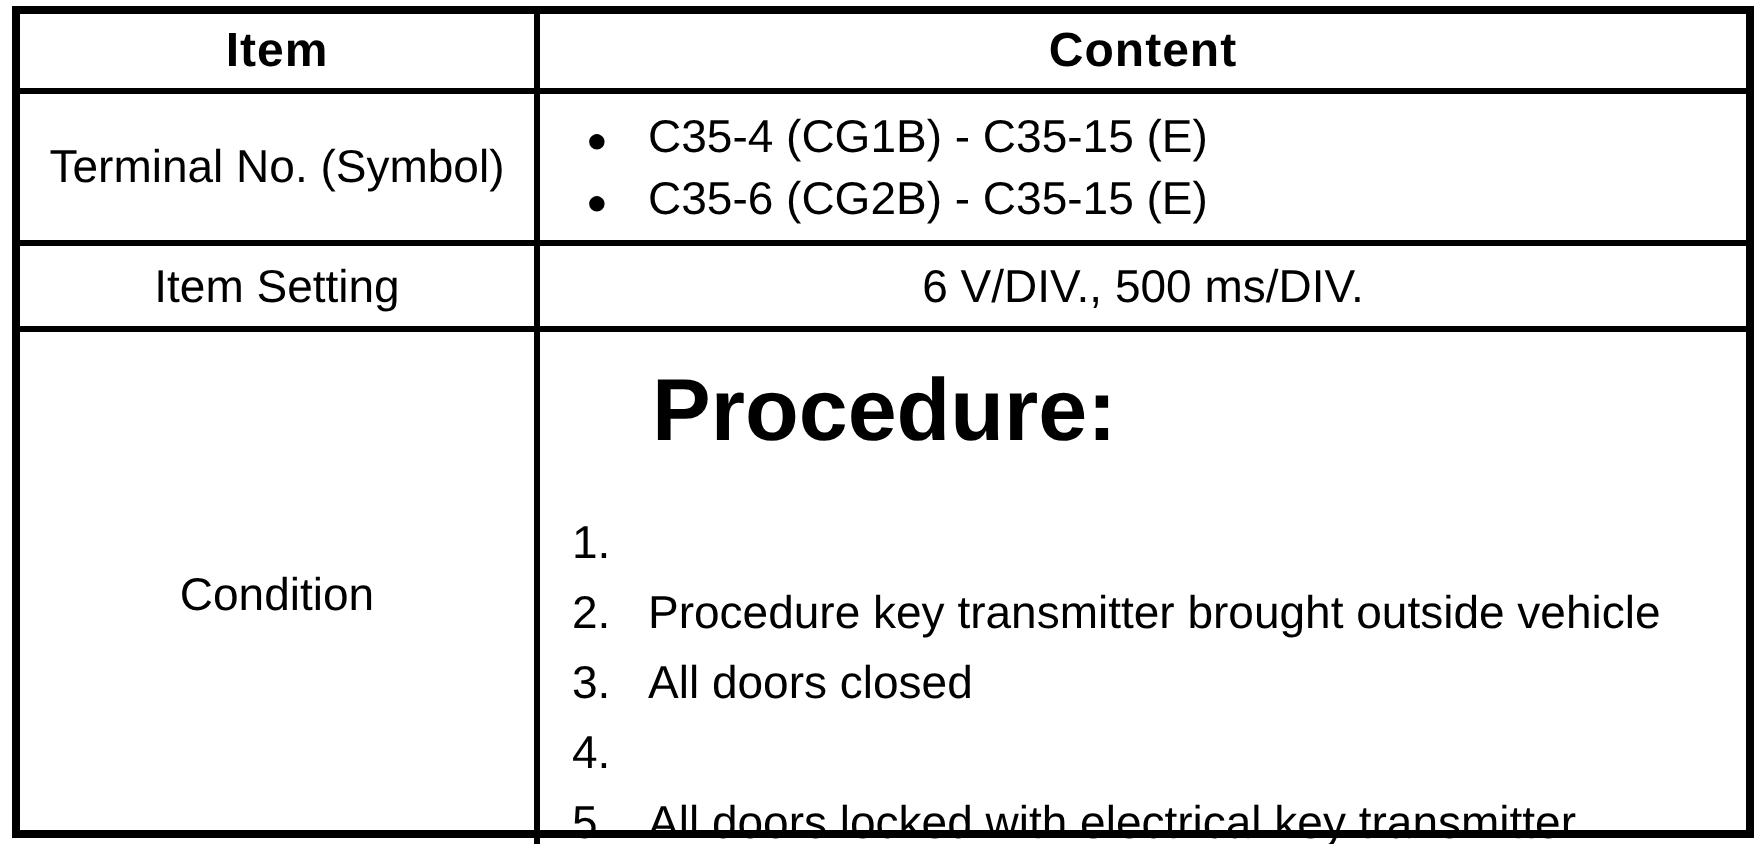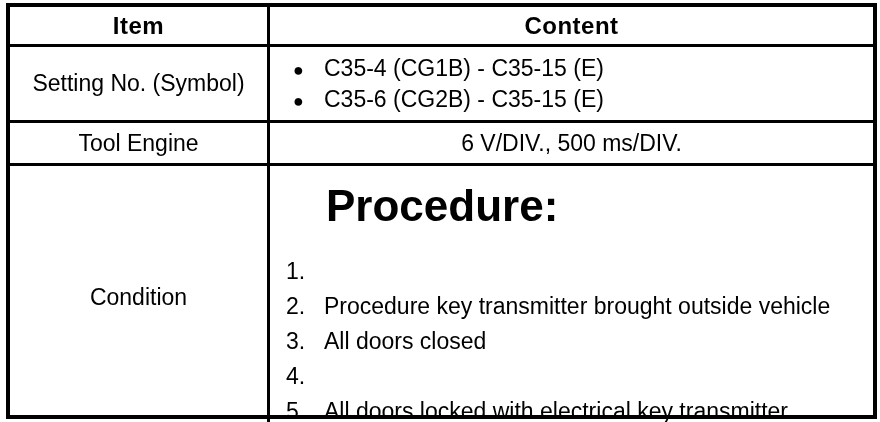--- a/index.html
+++ b/index.html
@@ -107,35 +107,35 @@
   }
 </style>
 </head>
 <body>
 
 <div class="doc-table">
 
   <div class="cell col-left row-line header-cell">Item</div>
   <div class="cell row-line header-cell">Content</div>
 
-  <div class="cell col-left row-line body-text">Setting No. (Symbol)</div>
+  <div class="cell col-left row-line body-text">Terminal No. (Symbol)</div>
   <div class="cell row-line content-cell">
     <div class="bullet-list body-text">
       <div class="bullet-row">
         <span class="bullet-glyph">●</span>
         <span>C35-4 (CG1B) - C35-15 (E)</span>
       </div>
       <div class="bullet-row">
         <span class="bullet-glyph">●</span>
         <span>C35-6 (CG2B) - C35-15 (E)</span>
       </div>
     </div>
   </div>
 
-  <div class="cell col-left row-line body-text">Tool Engine</div>
+  <div class="cell col-left row-line body-text">Item Setting</div>
   <div class="cell row-line body-text">6 V/DIV., 500 ms/DIV.</div>
 
   <div class="cell col-left body-text">Condition</div>
   <div class="cell condition-content">
     <div class="procedure-heading">Procedure:</div>
     <div class="steps body-text">
       <div class="step-row">
         <span class="step-num">1.</span>
       </div>
       <div class="step-row">

